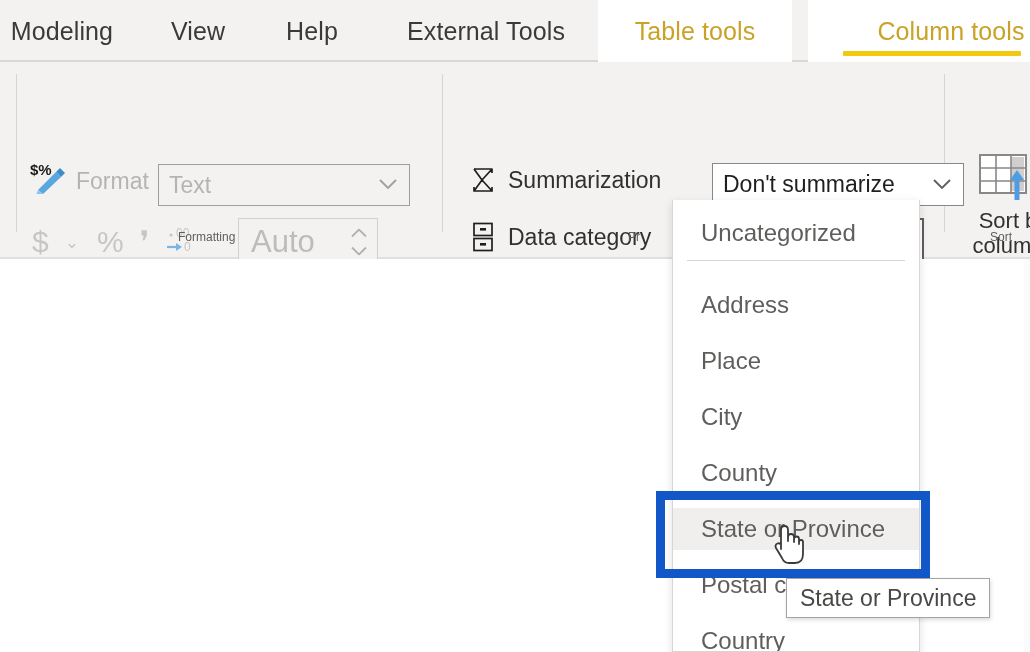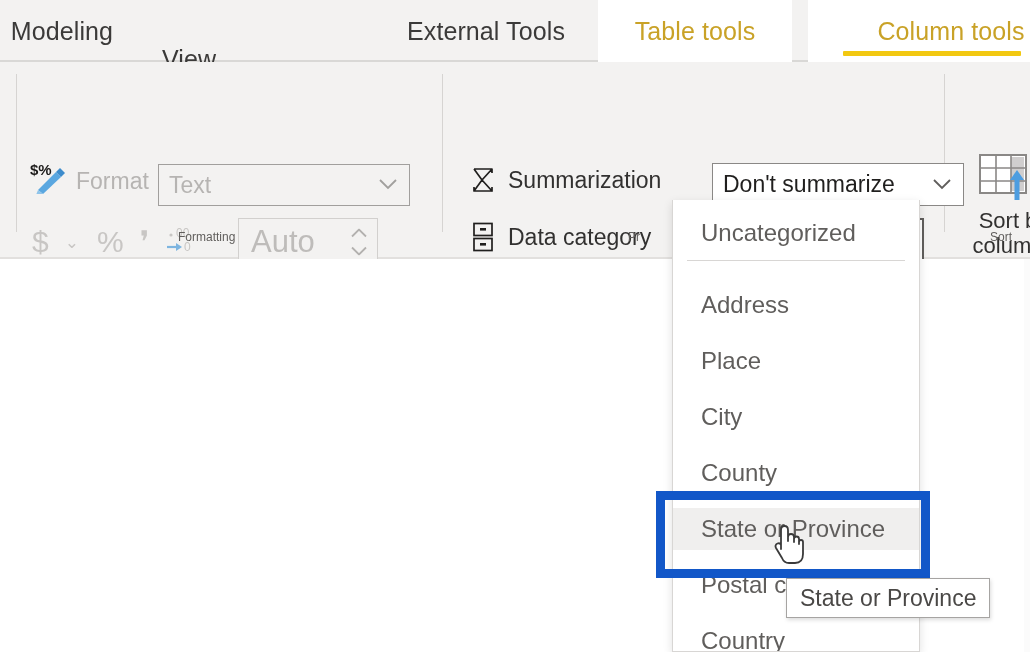--- a/index.html
+++ b/index.html
@@ -303,22 +303,25 @@
 <body>
 
 <div id="app">
 
   <div class="tabstrip">
     <div class="tabstrip-underline"></div>
 
     <div class="tab" style="left:-18px;width:160px;">
       <span>Modeling</span>
     </div>
-    <div class="tab" style="left:139px;width:100px;margin-top:28px;">
+    <div class="tab" style="left:148px;width:100px;">
       <span>View</span>
+    </div>
+    <div class="tab" style="left:262px;width:100px;">
+      <span>Help</span>
     </div>
     <div class="tab" style="left:380px;width:212px;">
       <span>External Tools</span>
     </div>
 
     <div class="tab gold panel" style="left:598px;width:194px;">
       <span>Table tools</span>
     </div>
     <div class="tab gold panel" style="left:808px;width:210px;padding-left:38px;">
       <span>Column tools</span>

